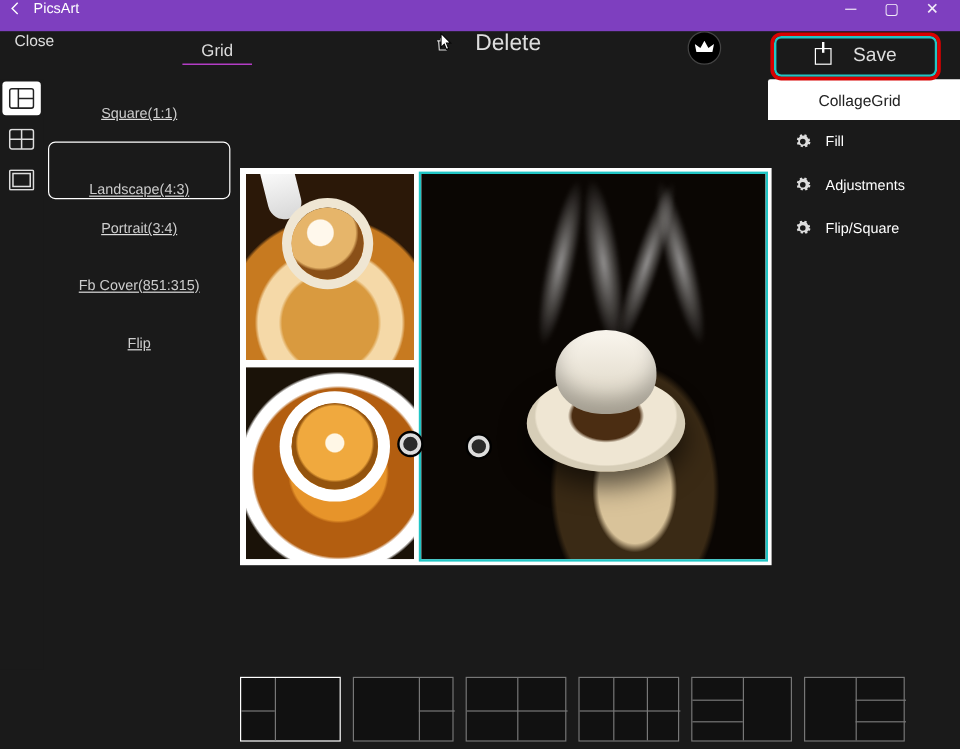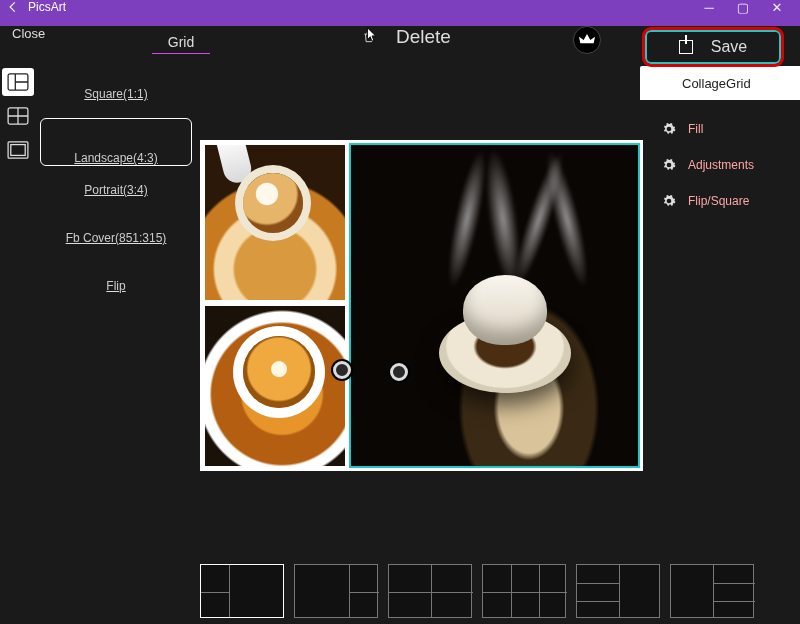--- a/index.html
+++ b/index.html
@@ -44,21 +44,21 @@
   .cupC .steam span:nth-child(1){ left:0; transform: rotate(12deg) scaleX(.6);}
   .cupC .steam span:nth-child(2){ left:36px; transform: rotate(-8deg) scaleX(.7);}
   .cupC .steam span:nth-child(3){ left:72px; transform: rotate(18deg) scaleX(.55);}
   .cupC .steam span:nth-child(4){ left:100px; transform: rotate(-14deg) scaleX(.6);}
   .knob { position:absolute; width:18px; height:18px; border-radius:50%; background:#2a2a2a; border:3px solid #ddd; box-shadow:0 0 0 2px #000; }
   .knobA { left:128px; top:216px; }
   .knobB { left:185px; top:218px; }
   .rightpane { width: 160px; padding-top: 0; }
   .rightpane .tag { background:#fff; color:#222; height:34px; display:flex; align-items:center; padding-left:42px; font-size:13px; border-top-left-radius:2px; }
   .rightpane .tag:before{ content:""; position:absolute; }
-  .rightpane .ropt { height:36px; display:flex; align-items:flex-end; gap:12px; padding-left:22px; font-size:12px; color:#fca5a5; }
+  .rightpane .ropt { height:36px; display:flex; align-items:center; gap:12px; padding-left:22px; font-size:12px; color:#ffffff; }
   .gearicn { width:14px; height:14px; }
   .tray { height: 66px; display:flex; align-items:flex-start; gap:10px; padding-left:200px; padding-top:6px; overflow:hidden; }
   .tray .tpl { width:84px; height:54px; border:1px solid #777; position:relative; background:#111; flex:0 0 auto; }
   .tray .tpl.active { border:1.5px solid #fff; }
   .tray .tpl .l { position:absolute; background:#777; }
   .cursor { position:absolute; left:366px; top:27px; width:12px; height:16px; pointer-events:none; }
 </style>
 </head>
 <body>
 

